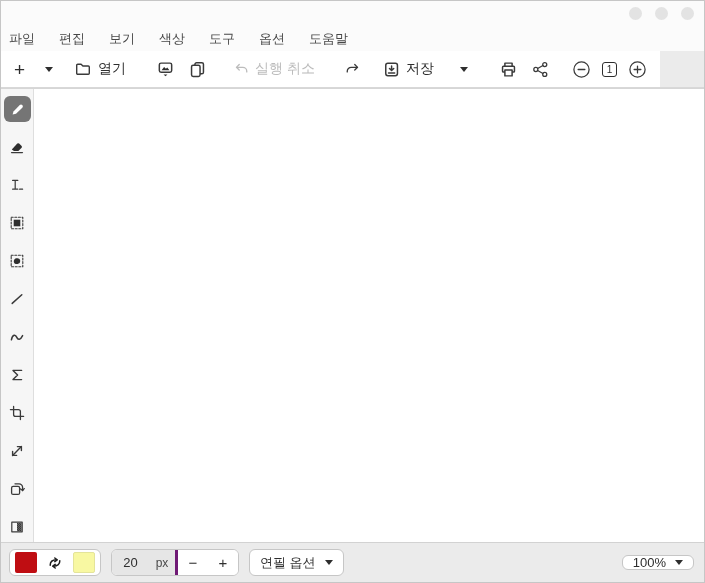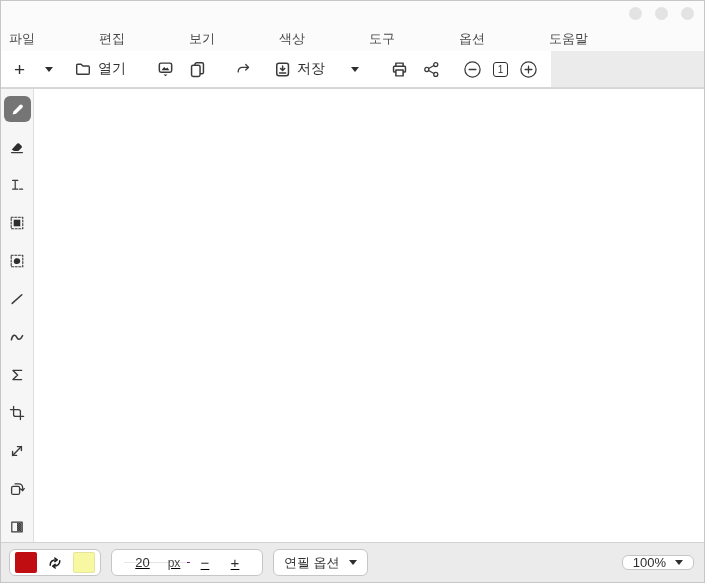--- a/index.html
+++ b/index.html
@@ -14,21 +14,21 @@
   .titlebar{
     height:26px; background:#fbfbfb; position:relative;
     display:flex; align-items:center; justify-content:center; flex:0 0 auto;
   }
   .titlebar .title{ font-size:13px; color:#8c8c8c; letter-spacing:.2px; }
   .win-controls{ position:absolute; right:10px; top:6px; display:flex; gap:13px; }
   .win-dot{ width:13px; height:13px; border-radius:50%; background:#e3e3e3; }
   
   .menubar{
     height:24px; background:#fbfbfb; display:flex; align-items:center;
-    padding-left:1px; flex:0 0 auto;gap:40px;
+    padding-left:1px; flex:0 0 auto;
   }
   .menu-item{
     font-size:13px; color:#474747; padding:2px 7px; margin-right:10px;
     border-radius:4px; cursor:default; white-space:nowrap;
   }
   
   .toolbar{
     height:37px; background:#fff; border-bottom:1px solid #d8d8d8;
     display:flex; align-items:center; padding-left:8px; flex:0 0 auto;
   }
@@ -71,21 +71,21 @@
     display:flex; align-items:center; padding:0 8px;
   }
   .pill{
     background:#fff; border:1px solid #c6c6c6; border-radius:6px;
     display:flex; align-items:center; height:27px;
   }
   .color-group{ padding:0 5px; gap:9px; }
   .swatch{ width:22px; height:21px; border-radius:2px; }
   .swatch.secondary{ border:1px solid #e4e49a; }
   .swap-btn{ display:flex; align-items:center; justify-content:center; width:18px; height:21px; }
-  .size-group{ margin-left:10px; overflow:hidden; padding:12px;text-decoration:underline; }
+  .size-group{ margin-left:10px; overflow:hidden; padding:0; }
   .size-cell{
     height:100%; display:flex; align-items:center; justify-content:center; background:#e6e6e6;
   }
   .size-value{ width:37px; font-size:13px; color:#2e2e2e; }
   .size-unit{ width:29px; font-size:12px; color:#4a4a4a; border-right:3px solid #701a75; }
   .step-btn{
     width:30px; height:100%; background:#fff; display:flex; align-items:center; justify-content:center;
     font-size:15px; color:#2e2e2e; cursor:default;
   }
   .options-btn{ margin-left:10px; padding:0 10px; gap:9px; font-size:13px; color:#2e2e2e; }
@@ -135,20 +135,27 @@
         <rect x="2.2" y="2" width="11.6" height="8.6" rx="1.6"></rect>
         <path class="fill" d="M4.3,8.6 L6.7,5.6 L8.4,7.4 L9.6,6.1 L11.7,8.6 Z"></path>
         <path class="fill" d="M6.2,12.6 h3.6 L8,14.4 Z"></path>
       </svg>
     </div>
     <div class="tbtn" style="margin-left:9px;">
       <svg class="ic" width="17" height="17" viewBox="0 0 16 16">
         <rect x="5.6" y="1.6" width="8" height="10.5" rx="1.5"></rect>
         <rect x="2.4" y="4" width="8" height="10.5" rx="1.5" fill="#fff"></rect>
       </svg>
+    </div>
+    <div class="tbtn disabled" style="margin-left:22px;">
+      <svg class="ic" width="15" height="15" viewBox="0 0 16 16" style="stroke:#bcbcbc;">
+        <path d="M5.6,2.6 L2.6,5.7 L5.6,8.6"></path>
+        <path d="M2.8,5.7 h6.6 a4.2,4.2 0 0 1 4.2,4.2 v0.7"></path>
+      </svg>
+      <span class="tb-label">실행 취소</span>
     </div>
     <div class="tbtn" style="margin-left:24px;">
       <svg class="ic" width="15" height="15" viewBox="0 0 16 16">
         <path d="M10.4,2.6 L13.4,5.7 L10.4,8.6"></path>
         <path d="M13.2,5.7 h-6.6 a4.2,4.2 0 0 0 -4.2,4.2 v0.7"></path>
       </svg>
     </div>
     <div class="tbtn" style="margin-left:17px;justify-content:flex-end;">
       <svg class="ic" width="17" height="17" viewBox="0 0 16 16">
         <rect x="2.6" y="2.2" width="11" height="11.6" rx="2"></rect>

